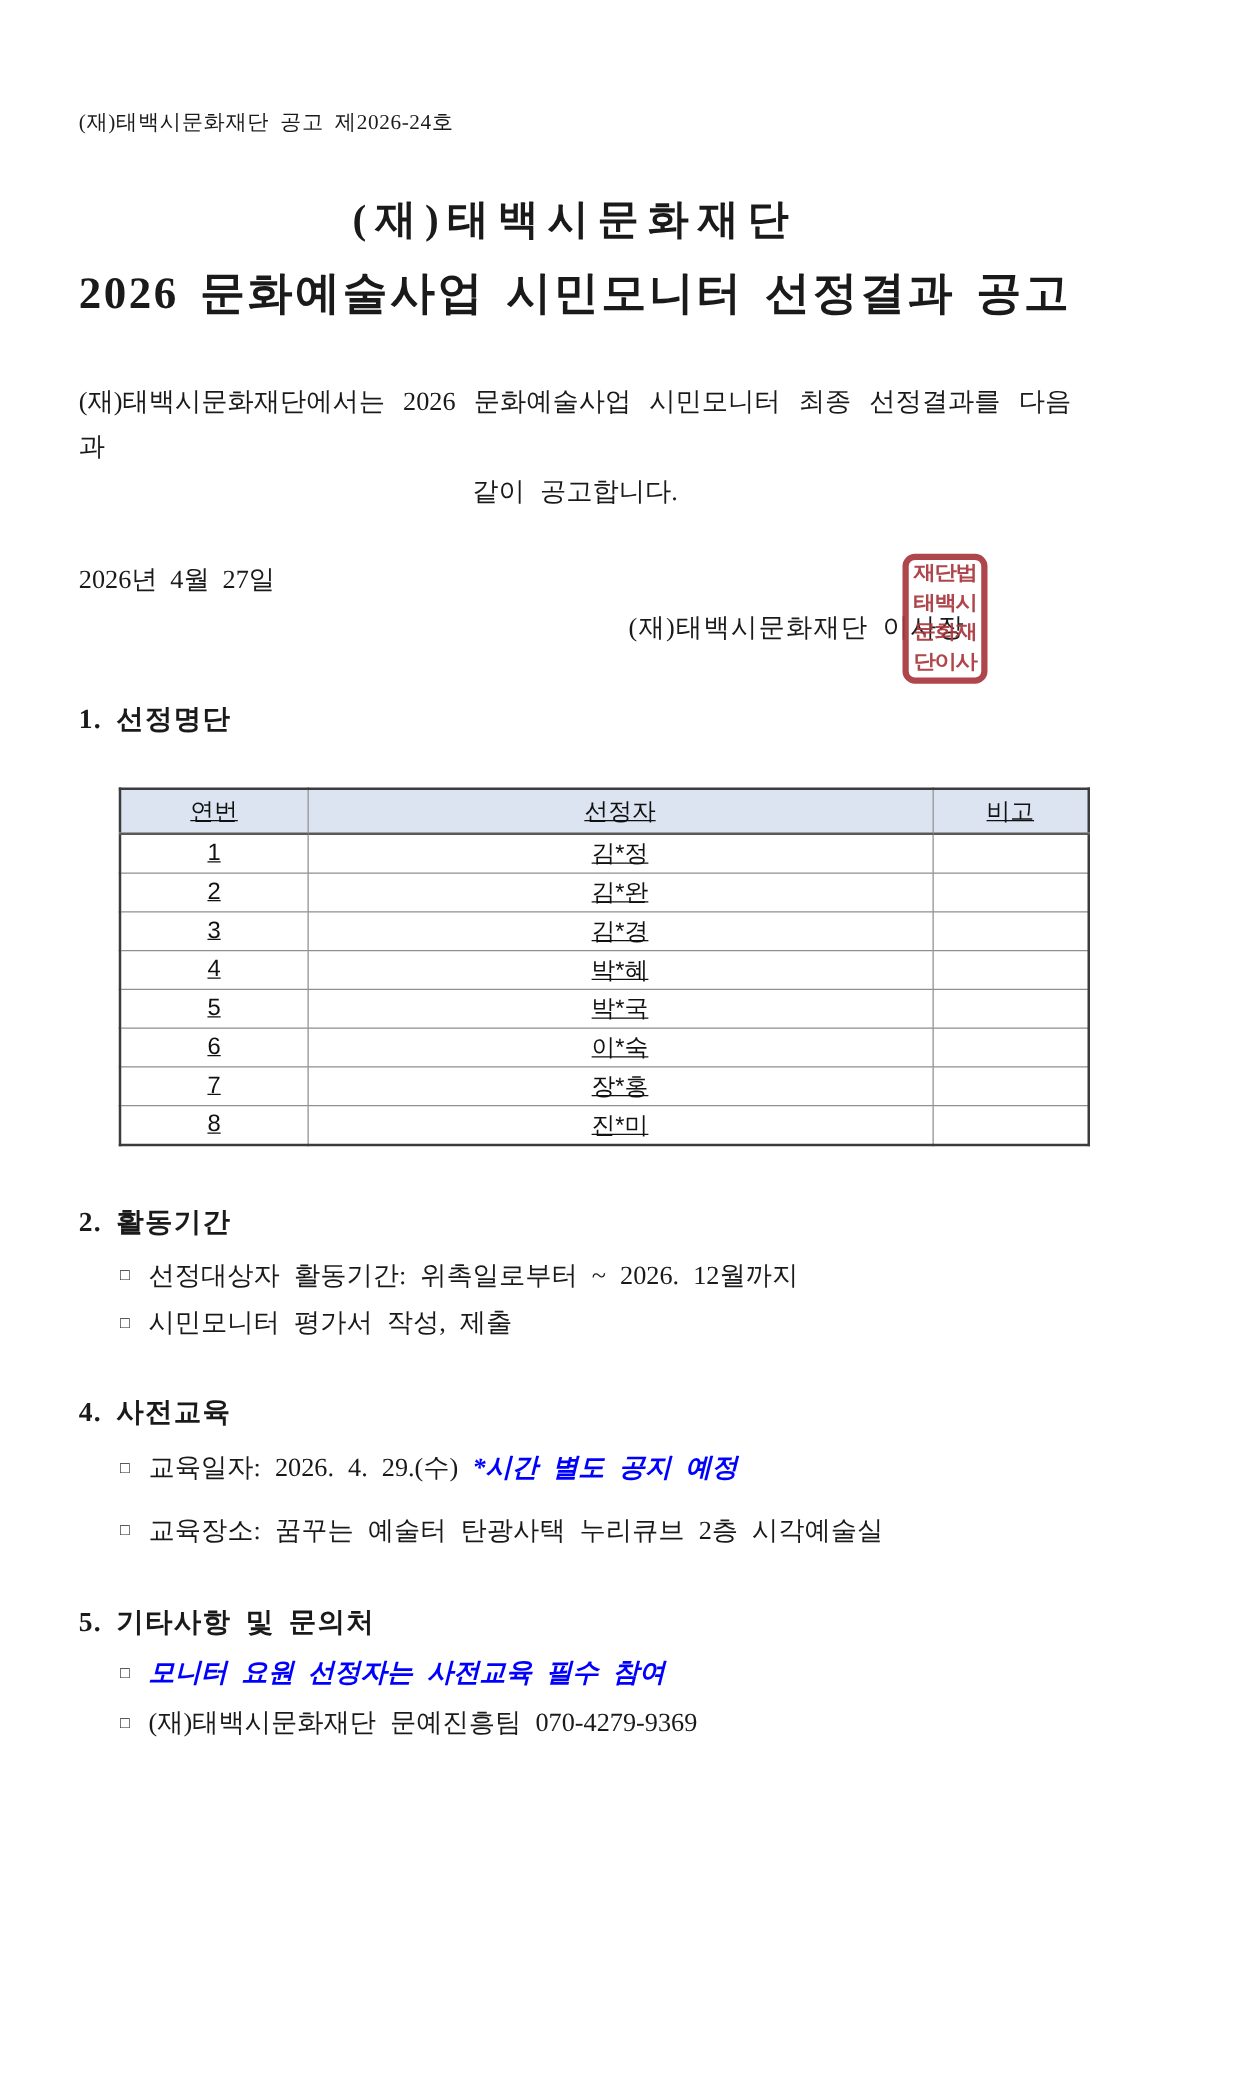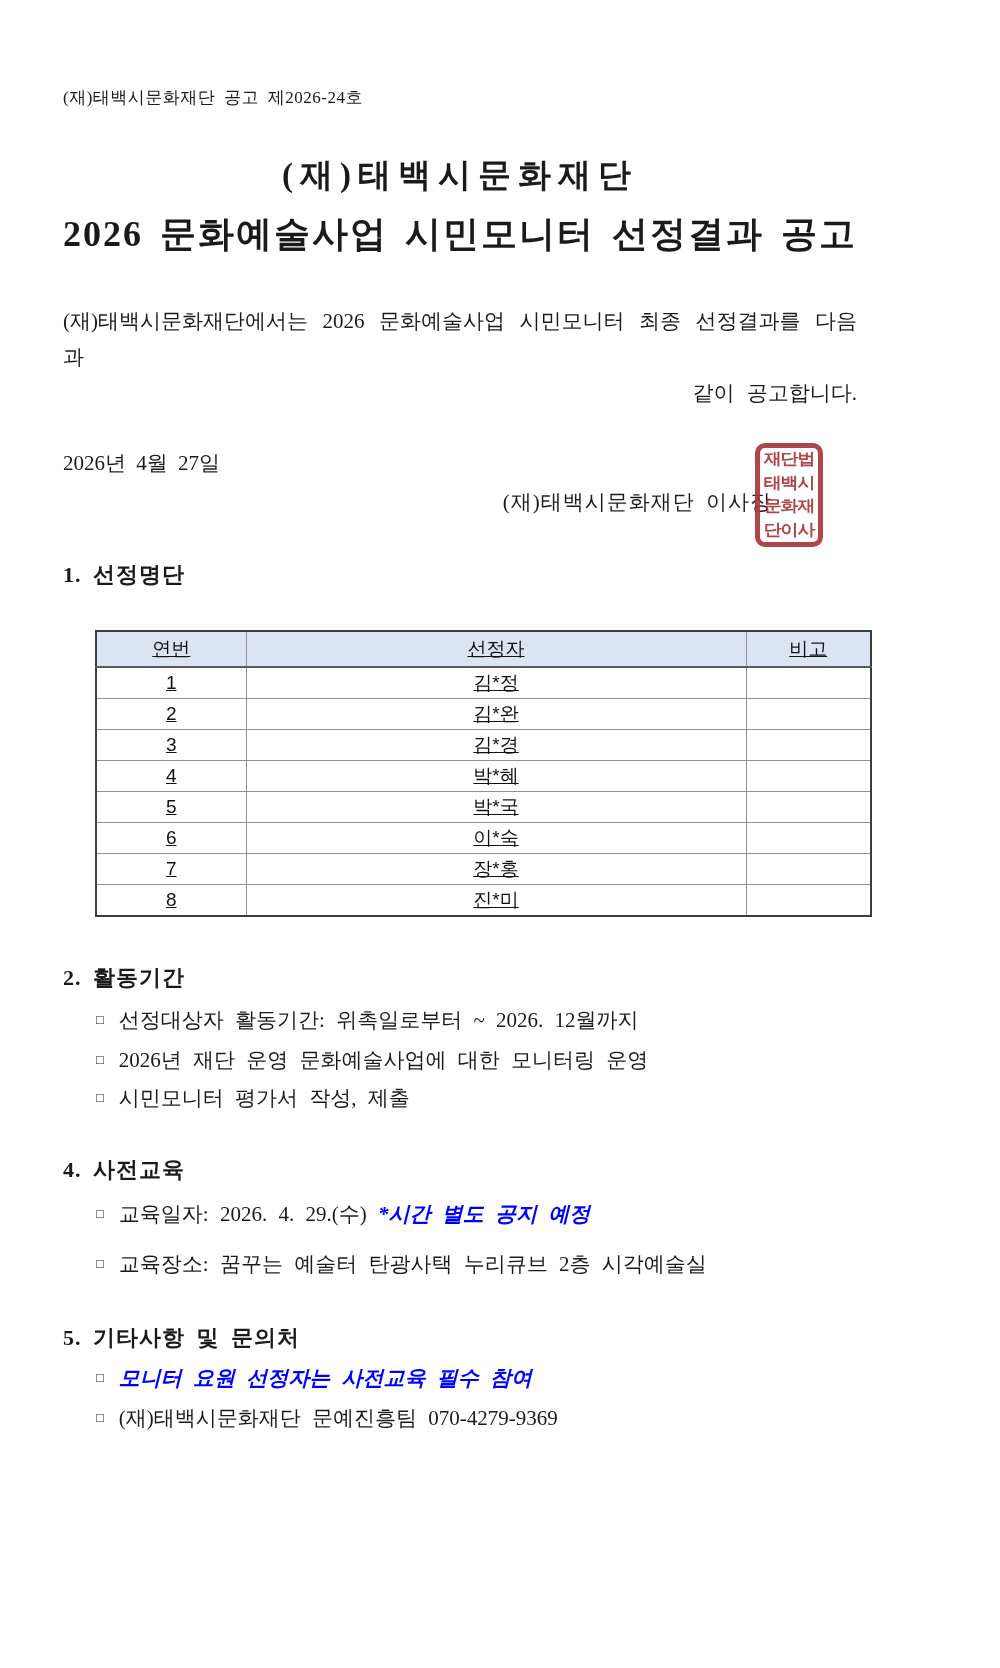--- a/index.html
+++ b/index.html
@@ -18,28 +18,28 @@
   .page{box-sizing:border-box;width:920px;height:1668px;padding:86px 63px 0 63px;position:relative;}
 
   .notice-no{font-size:17px;letter-spacing:0.5px;word-spacing:4px;}
 
   .title{text-align:center;font-weight:bold;}
   .title-1{font-size:33px;margin-top:44px;letter-spacing:7px;}
   .title-2{font-size:36px;margin-top:12px;letter-spacing:2px;word-spacing:6px;}
 
   .intro{margin-top:44px;font-size:21px;line-height:36px;word-spacing:7px;}
   .intro .l1{text-align:justify;text-align-last:justify;}
-  .intro .l2{text-align:right;}
+  .intro .l2{text-align:center;}
 
   .date-sign{position:relative;margin-top:38px;font-size:21px;word-spacing:5px;}
   .date-line{text-align:left;padding-right:60px;}
   .signer-line{text-align:right;padding-right:85px;margin-top:11px;letter-spacing:1px;}
 
   .seal{
-    position:absolute;right:34px;top:-6px;
+    position:absolute;right:67px;top:-6px;
     width:56px;height:88px;
     border:5px solid var(--seal-red);
     border-radius:10px;
     color:var(--seal-red);
     display:flex;flex-direction:column;justify-content:space-between;
     padding:3px 1px;
     background:transparent;
     opacity:0.92;
   }
   .seal .r{
@@ -167,23 +167,20 @@
         <td></td>
       </tr>
     </tbody>
   </table>
 
   <div class="sec-h h2s">2. 활동기간</div>
   <div class="bullet">
     <span class="sq">□</span><span>선정대상자 활동기간: 위촉일로부터 ~ 2026. 12월까지</span>
   </div>
 
-  <div class="bullet mt10">
-    <span class="sq">□</span><span>2026년 재단 운영 문화예술사업에 대한 모니터링 운영</span>
-  </div>
   <div class="bullet mt8">
     <span class="sq">□</span><span>시민모니터 평가서 작성, 제출</span>
   </div>
 
   <div class="sec-h h4s">4. 사전교육</div>
   <div class="bullet mt14">
     <span class="sq">□</span><span>교육일자: 2026. 4. 29.(수) </span><span class="blue">*시간 별도 공지 예정</span>
   </div>
   <div class="bullet mt20">
     <span class="sq">□</span><span>교육장소: 꿈꾸는 예술터 탄광사택 누리큐브 2층 시각예술실</span>

